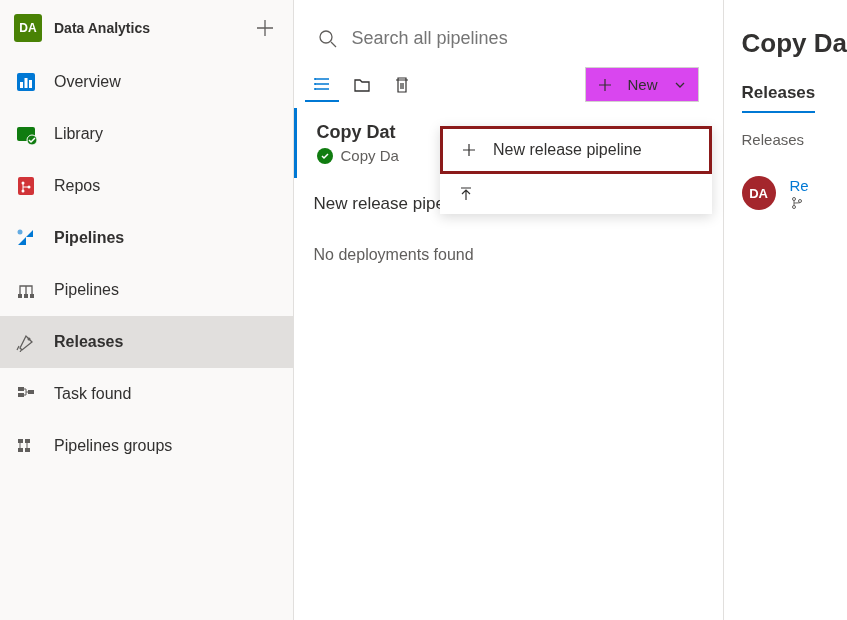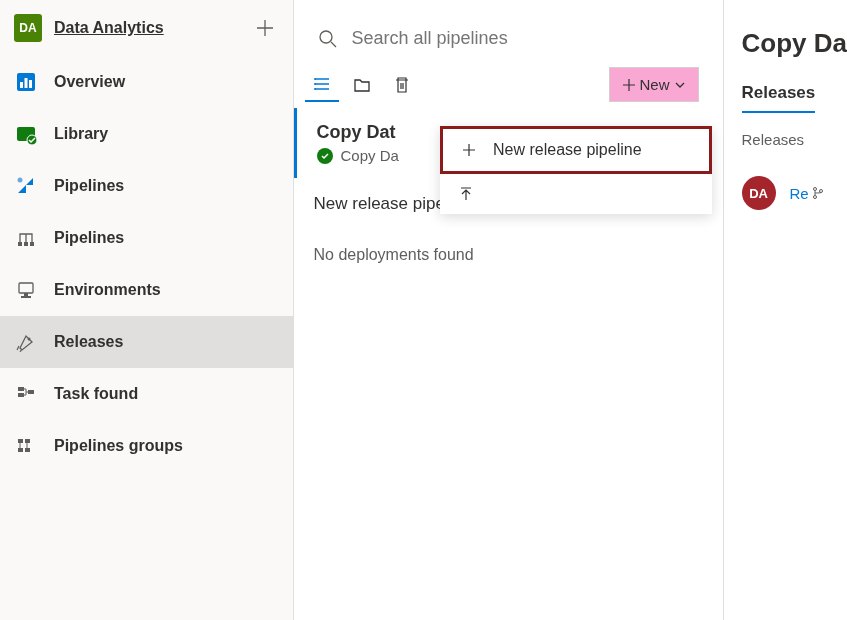--- a/index.html
+++ b/index.html
@@ -32,43 +32,41 @@
       border-radius: 3px;
       background: #498205;
       color: #fff;
       font-size: 12px;
       font-weight: 600;
       display: flex;
       align-items: center;
       justify-content: center;
     }
     .project-title {
-      font-size: 16px;
+      font-size: 14px;
       font-weight: 600;
       flex: 1;
-      text-decoration: underline;
     }
     .add-btn {
       width: 28px;
       height: 28px;
       display: flex;
       align-items: center;
       justify-content: center;
       cursor: pointer;
       color: #605e5c;
     }
     .nav-item {
       display: flex;
       align-items: center;
       gap: 16px;
       padding: 14px 14px;
       cursor: pointer;
       font-size: 16px;
       color: #323130;
-      font-weight: bold;
     }
     .nav-item.selected {
       background: #e1dfdd;
       font-weight: 600;
     }
     .nav-item.section-head {
       font-weight: 600;
     }
     .nav-icon {
       width: 24px;
@@ -118,23 +116,23 @@
       color: #323130;
     }
     .toolbar-icon.active {
       color: #0078d4;
       border-bottom: 2px solid #0078d4;
     }
     .toolbar-spacer { flex: 1; }
     .new-btn {
       display: flex;
       align-items: center;
-      gap: 4px;
+      gap: 16px;
       padding: 8px 12px;
-      background: #f9a8d4;
+      background: #d946ef;
       border: 1px solid #d2d0ce;
       cursor: pointer;
       font-size: 15px;
     }
     .pipeline-item {
       padding: 14px 20px;
       border-left: 3px solid #0078d4;
       background: #fff;
     }
     .pipeline-title {
@@ -232,21 +230,21 @@
       height: 34px;
       border-radius: 50%;
       background: #a4262c;
       color: #fff;
       font-size: 13px;
       font-weight: 600;
       display: flex;
       align-items: center;
       justify-content: center;
     }
-    .release-info { display: flex; gap: 2px; }
+    .release-info { display: flex; flex-direction: column; gap: 2px; }
     .release-link { color: #0078d4; font-size: 15px; }
     .release-sub { color: #605e5c; font-size: 14px; display: flex; align-items: center; gap: 4px; }
   </style>
 </head>
 <body>
 
 <div class="sidebar">
   <div class="sidebar-header">
     <div class="avatar">DA</div>
     <div class="project-title">Data Analytics</div>
@@ -273,20 +271,32 @@
     <span class="nav-icon">
       <svg width="22" height="22" viewBox="0 0 22 22">
           <rect x="2" y="4" width="18" height="14" rx="2" fill="#107c10"></rect>
           <circle cx="17" cy="17" r="5" fill="#107c10" stroke="#faf9f8" stroke-width="1"></circle>
           <path d="M14 17l2 2 4-4" stroke="#fff" stroke-width="1.5" fill="none"></path>
         </svg>
     </span>
     <span>Library</span>
   </div>
 
+  <div class="nav-item">
+    <span class="nav-icon">
+      <svg width="22" height="22" viewBox="0 0 22 22">
+          <rect x="3" y="2" width="16" height="18" rx="2" fill="#d13438"></rect>
+          <circle cx="8" cy="8" r="1.5" fill="#fff"></circle>
+          <circle cx="8" cy="16" r="1.5" fill="#fff"></circle>
+          <circle cx="14" cy="12" r="1.5" fill="#fff"></circle>
+          <path d="M8 8v8M8 12h6" stroke="#fff" stroke-width="1"></path>
+        </svg>
+    </span>
+    <span>Repos</span>
+  </div>
 
   <div class="nav-item section-head">
     <span class="nav-icon">
       <svg width="22" height="22" viewBox="0 0 22 22">
           <path d="M3 18 L18 3 L18 10 L11 10 L11 18 Z" fill="#0078d4"></path>
           <circle cx="5" cy="5" r="2.5" fill="#0078d4" opacity="0.6"></circle>
         </svg>
     </span>
     <span>Pipelines</span>
   </div>
@@ -296,30 +306,20 @@
       <svg width="20" height="20" viewBox="0 0 20 20">
           <rect x="2" y="14" width="4" height="4" fill="#605e5c"></rect>
           <rect x="8" y="14" width="4" height="4" fill="#605e5c"></rect>
           <rect x="14" y="14" width="4" height="4" fill="#605e5c"></rect>
           <path d="M4 14 V6 H16 V14 M10 6 V14" stroke="#605e5c" stroke-width="1.3" fill="none"></path>
         </svg>
     </span>
     <span>Pipelines</span>
   </div>
 
-  <div class="nav-item">
-    <span class="nav-icon">
-      <svg width="20" height="20" viewBox="0 0 20 20">
-          <rect x="3" y="3" width="14" height="10" rx="1" fill="none" stroke="#605e5c" stroke-width="1.3"></rect>
-          <rect x="8" y="13" width="4" height="3" fill="#605e5c"></rect>
-          <rect x="5" y="16" width="10" height="2" fill="#605e5c"></rect>
-        </svg>
-    </span>
-    <span>Environments</span>
-  </div>
 
   <div class="nav-item selected">
     <span class="nav-icon">
       <svg width="20" height="20" viewBox="0 0 20 20">
           <path d="M4 16 L10 4 L16 10 L6 18 Z" fill="none" stroke="#605e5c" stroke-width="1.3"></path>
           <circle cx="13" cy="7" r="1.5" fill="#605e5c"></circle>
           <path d="M3 14 L1 18 M6 17 L4 20" stroke="#605e5c" stroke-width="1.2"></path>
         </svg>
     </span>
     <span>Releases</span>

